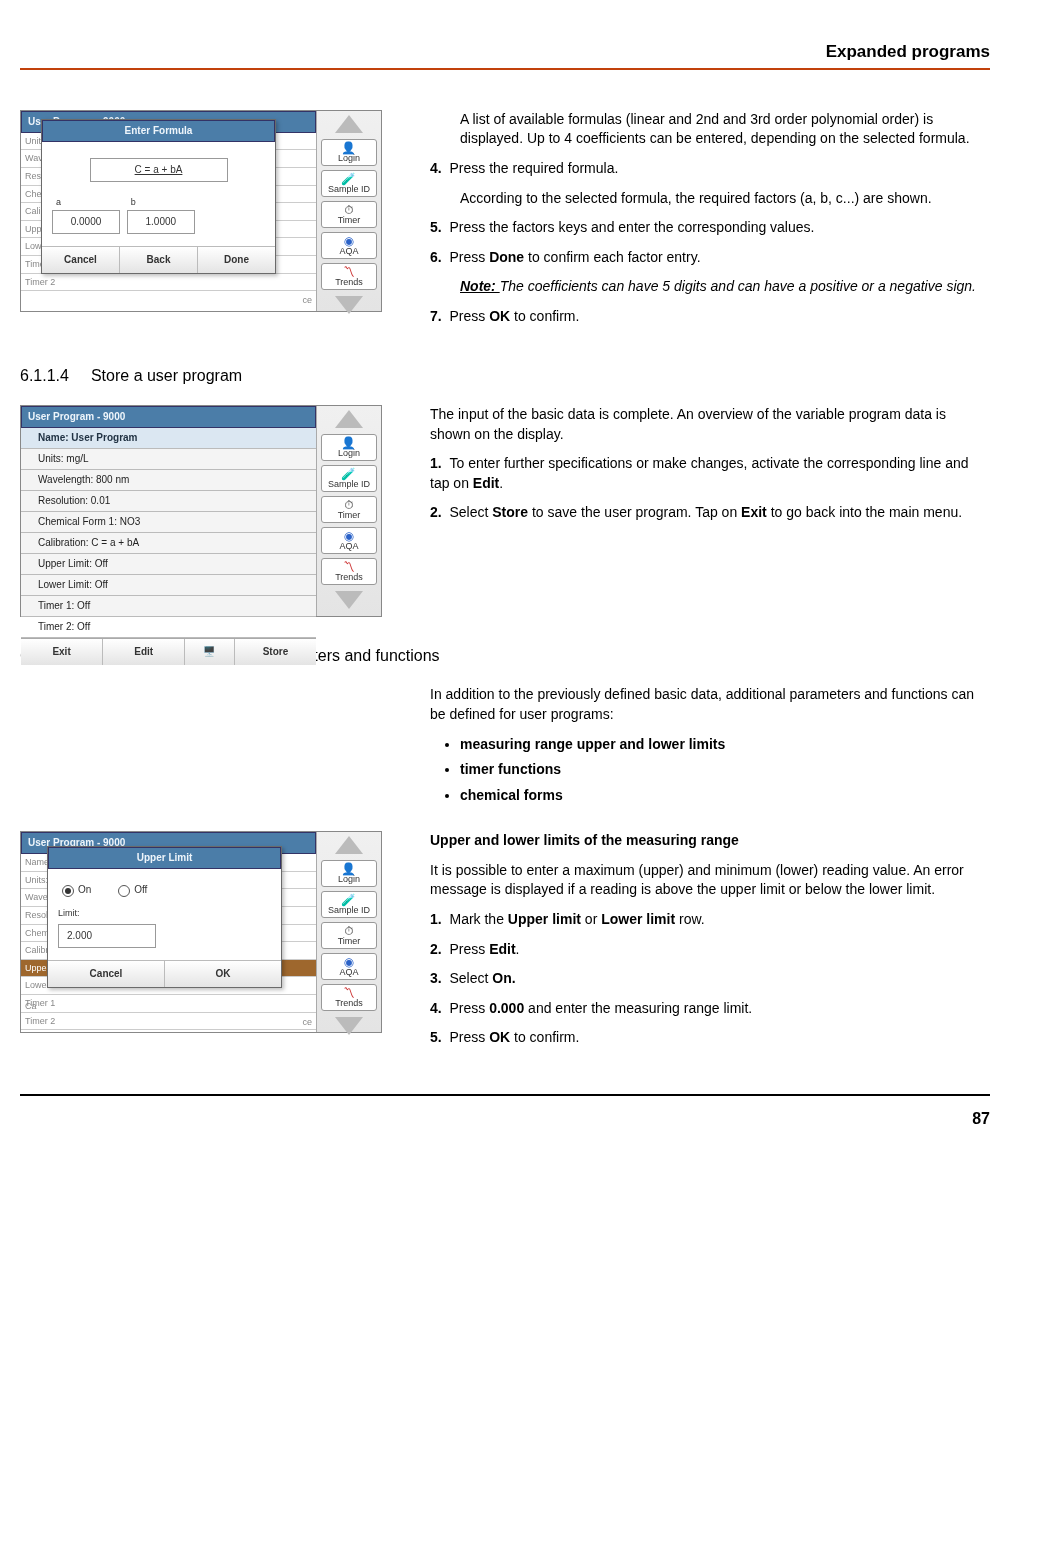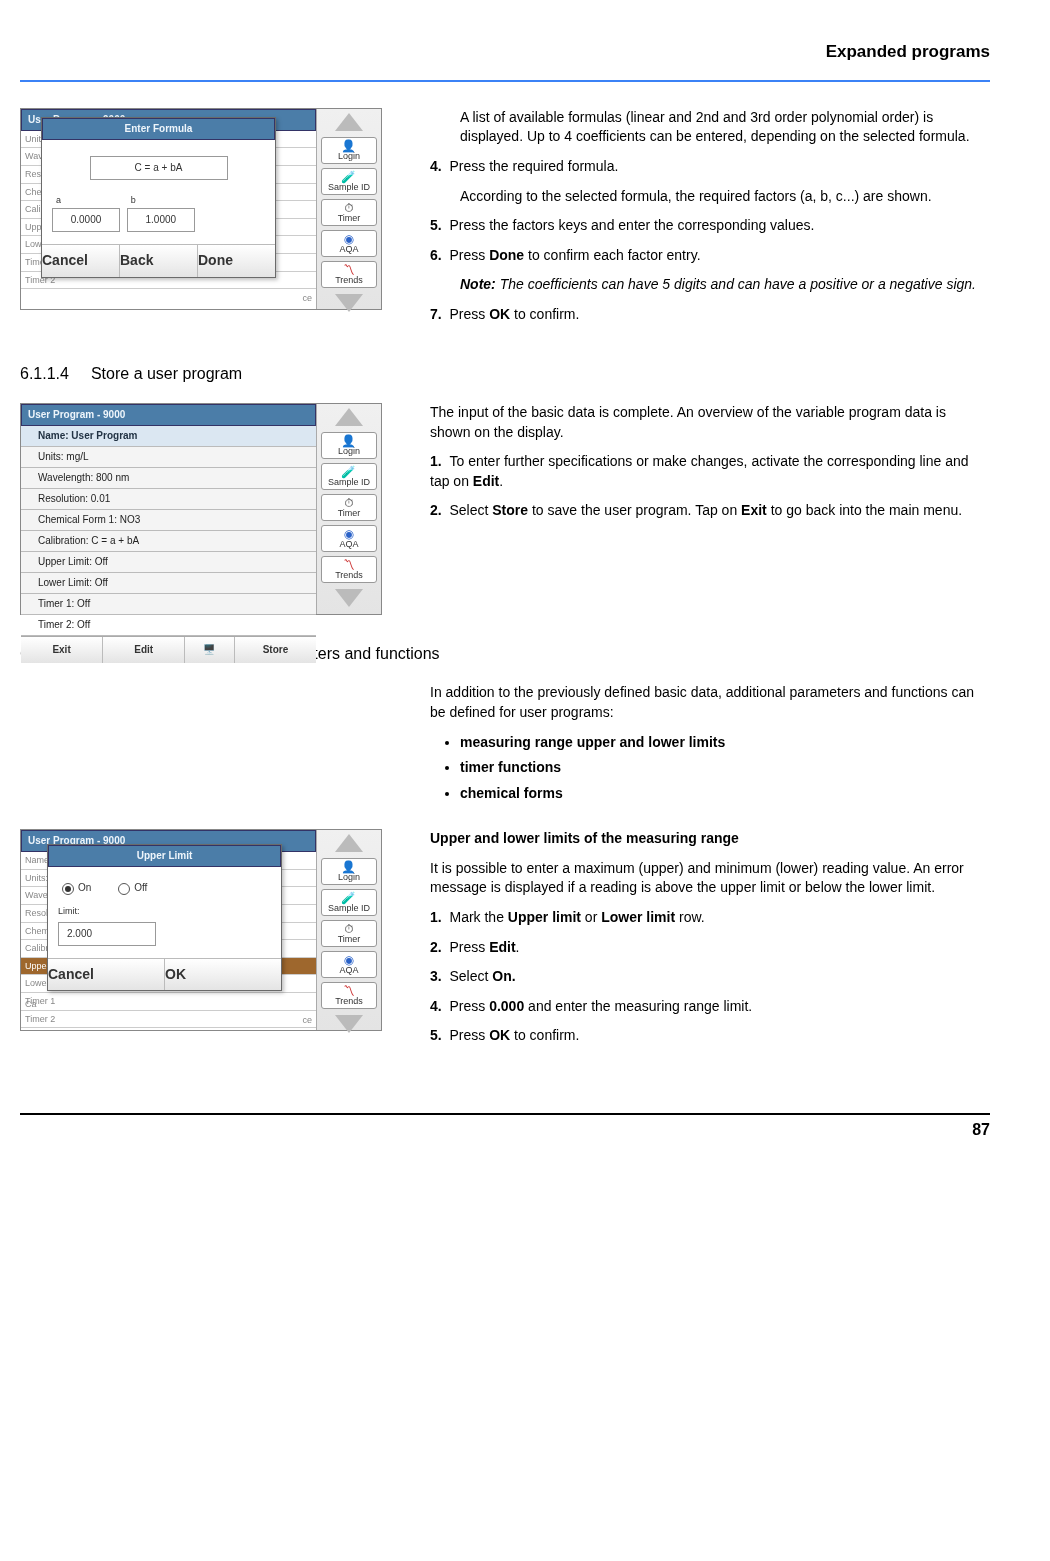--- a/index.html
+++ b/index.html
@@ -9,23 +9,23 @@
     margin: 0;
     padding: 40px 60px 20px 20px;
     width: 1050px;
     box-sizing: border-box;
     line-height: 1.4;
   }
   .header-title {
     text-align: right;
     font-weight: bold;
     font-size: 17px;
-    border-bottom: 2px solid #3b82f6;
-    padding-bottom: 16px;
-    margin-bottom: 26px;
+    border-bottom: 2px solid #c2410c;
+    padding-bottom: 4px;
+    margin-bottom: 40px;
   }
   .row {
     display: flex;
     align-items: flex-start;
     margin-bottom: 20px;
   }
   .left-col {
     width: 380px;
     flex-shrink: 0;
     margin-right: 30px;
@@ -33,36 +33,36 @@
   .right-col {
     flex: 1;
   }
   ul.bullets {
     list-style: disc;
     margin: 0;
     padding-left: 30px;
   }
   ul.bullets li { margin-bottom: 6px; font-weight: bold; }
   .note { font-style: italic; margin: 6px 0 10px 0;}
-  .note-label { font-weight: bold; font-style: italic;}
+  .note-label { font-weight: bold; font-style: italic; text-decoration: underline;}
   h2.section {
     font-size: 16px;
     font-weight: normal;
     margin: 28px 0 18px 0;
   }
   h2.section .secnum { margin-right: 22px; }
   .para { margin: 0 0 10px 0; }
   .b { font-weight: bold; }
   .footer {
     border-top: 2px solid #000;
-    margin-top: 57px;
+    margin-top: 36px;
     text-align: right;
     font-weight: bold;
     font-size: 16px;
-    padding-top: 4px;
+    padding-top: 12px;
   }
 
   
   .device {
     display: flex;
     border: 1px solid #888;
     background: #fff;
     font-size: 10px;
     color: #333;
     position: relative;
@@ -134,27 +134,27 @@
   .dlg-body {
     padding: 10px 8px;
     min-height: 70px;
   }
   .dlg-btns {
     display: flex;
     border-top: 1px solid #bbb;
   }
   .dlg-btns .btn {
     flex: 1;
-    text-align: left;
+    text-align: center;
     padding: 6px 0;
     font-weight: bold;
     color: #333;
     border-right: 1px solid #bbb;
     background: linear-gradient(#fff,#e4e4e4);
-    font-size: 14px;
+    font-size: 10px;
   }
   .dlg-btns .btn:last-child { border-right: none; }
   .field-box {
     display: inline-block;
     border: 1px solid #999;
     padding: 4px 8px;
     margin: 2px;
     min-width: 50px;
     text-align: center;
     background: #fff;
@@ -214,21 +214,21 @@
           <div class="bg-row">Calibra</div>
           <div class="bg-row">Upper</div>
           <div class="bg-row">Lower</div>
           <div class="bg-row">Timer 1</div>
           <div class="bg-row">Timer 2</div>
         </div>
         <div class="dialog">
           <div class="win-title" style="text-align:center;">Enter Formula</div>
           <div class="dlg-body">
             <div style="text-align:center; margin:4px 0 12px 0;">
-              <span class="field-box" style="min-width:120px;">C = a + bA</span>
+              <span class="field-box" style="min-width:120px;text-decoration:underline;">C = a + bA</span>
             </div>
             <div style="text-align:left;">
               <span style="display:inline-block;">
                 <div style="font-size:9px; padding-left:6px;">a</div>
                 <span class="field-box">0.0000</span>
               </span>
               <span style="display:inline-block;">
                 <div style="font-size:9px; padding-left:6px;">b</div>
                 <span class="field-box">1.0000</span>
               </span>

